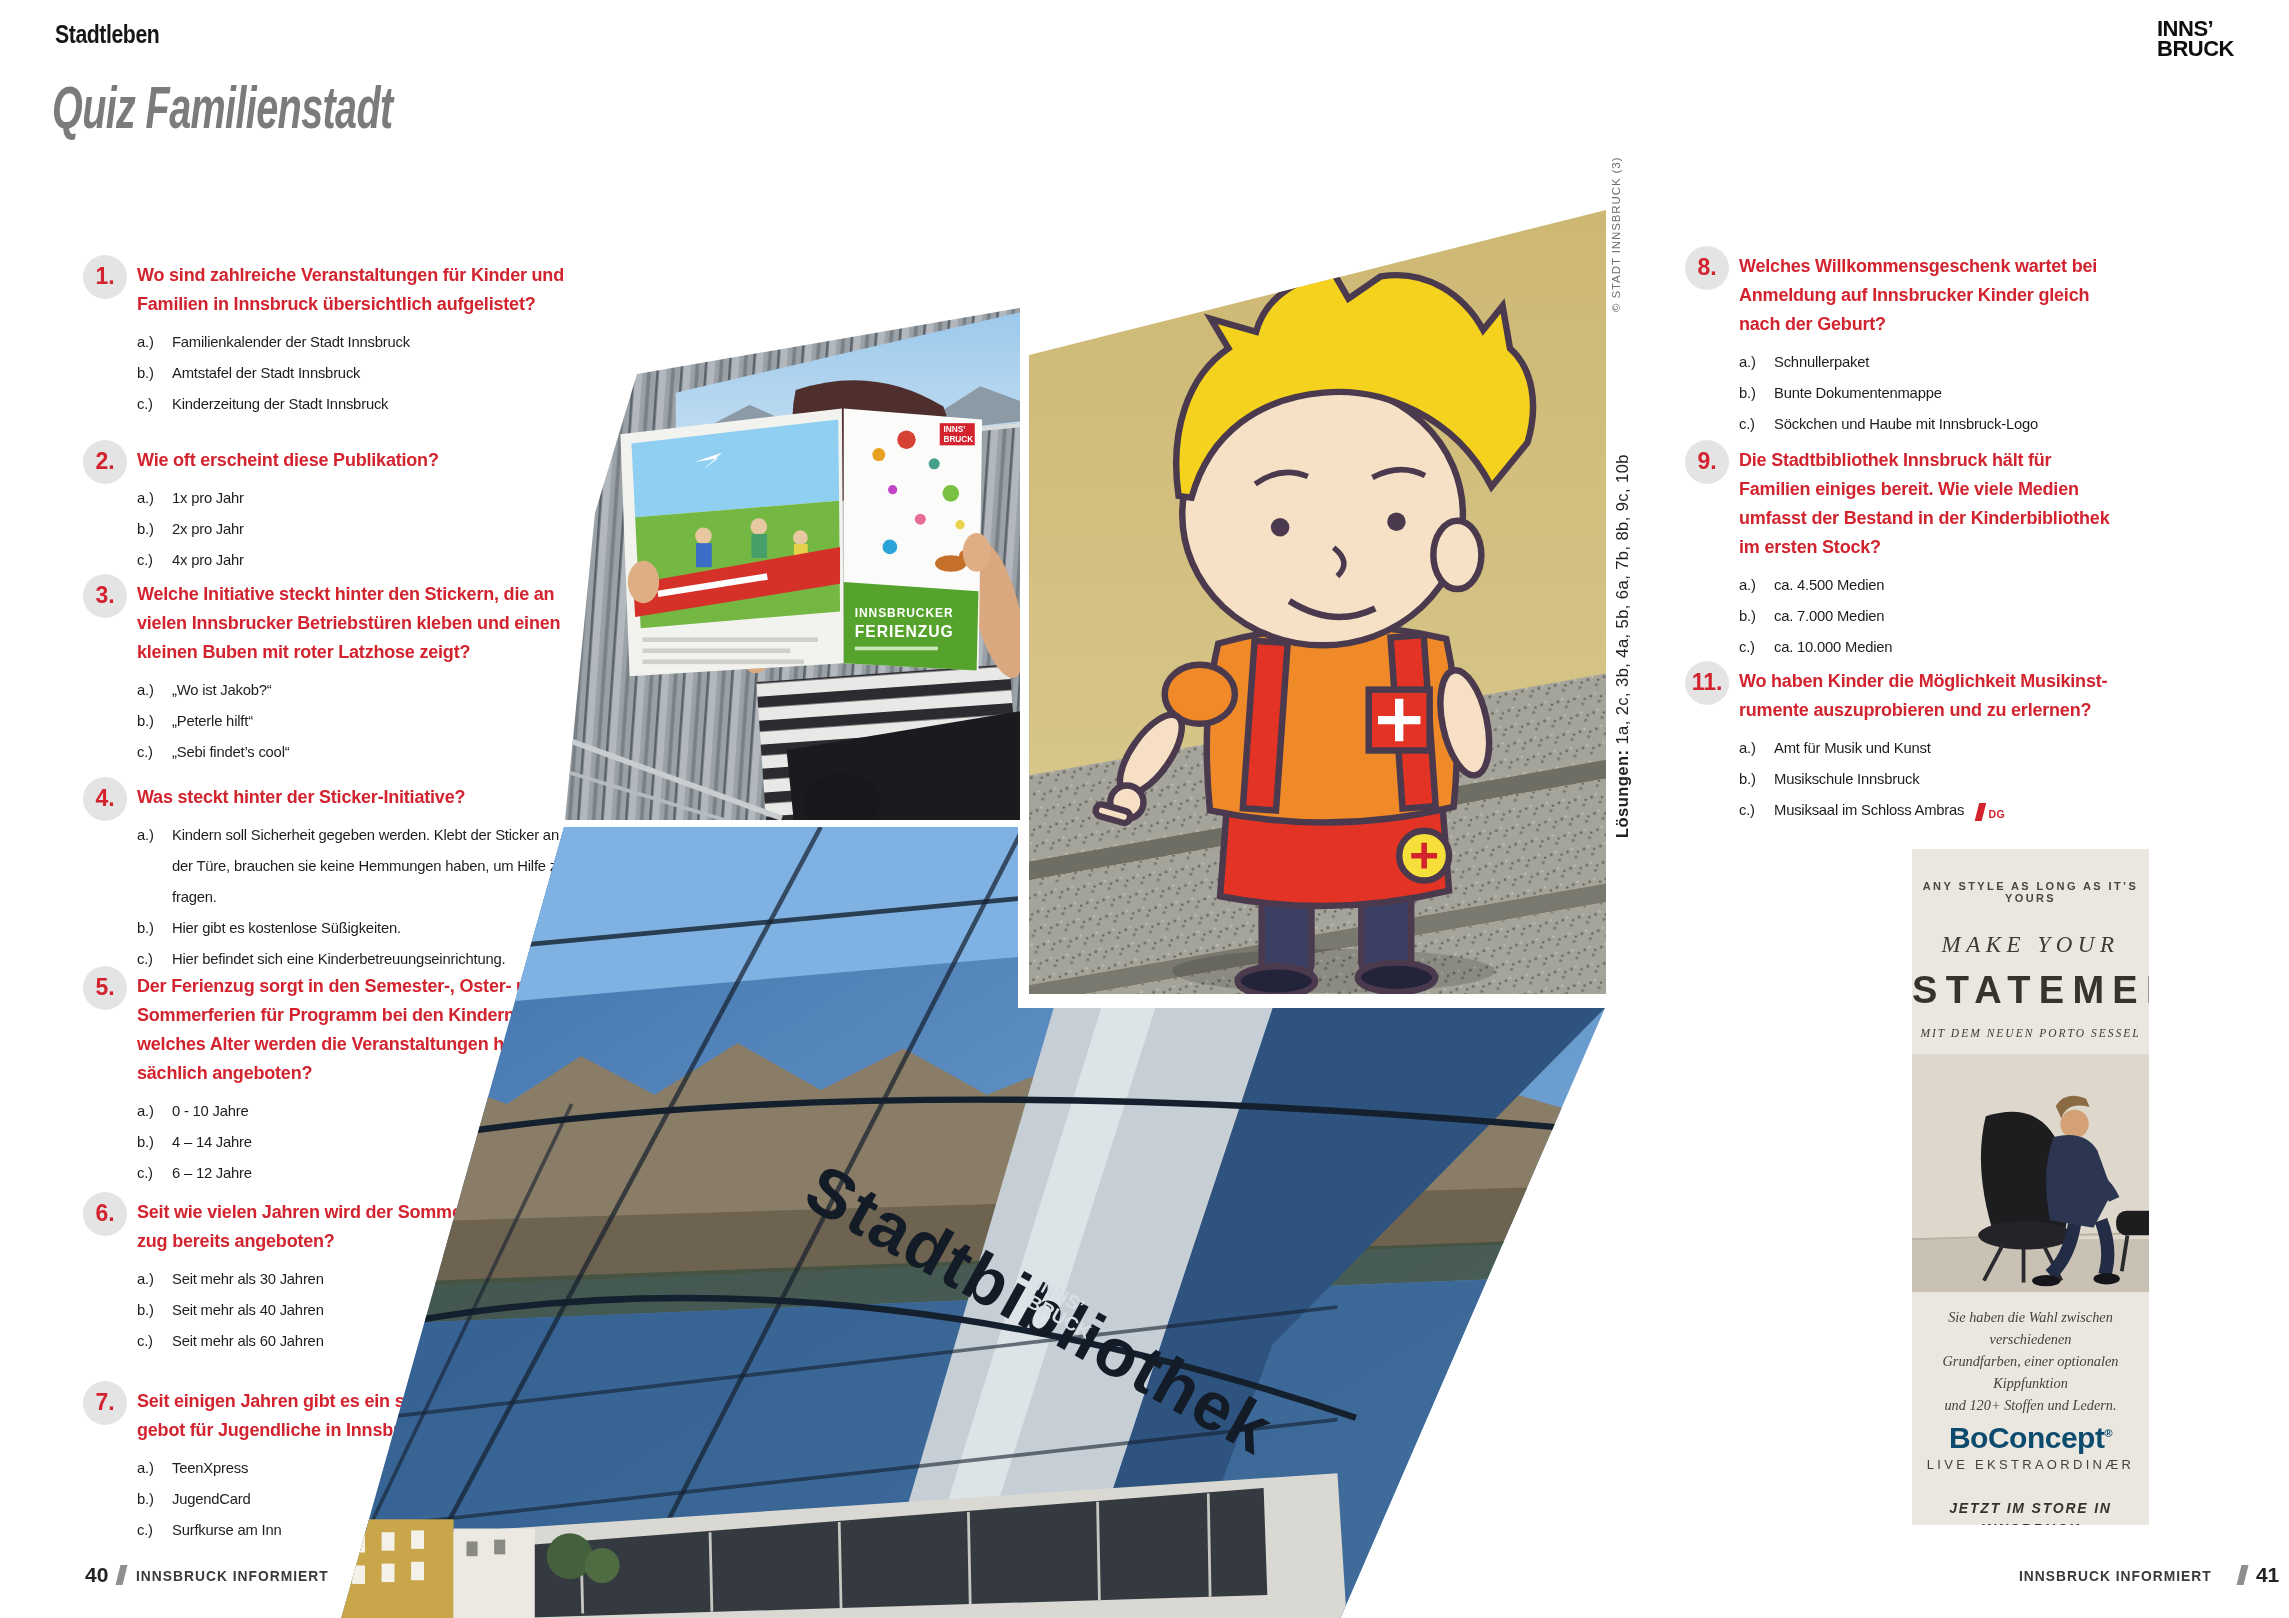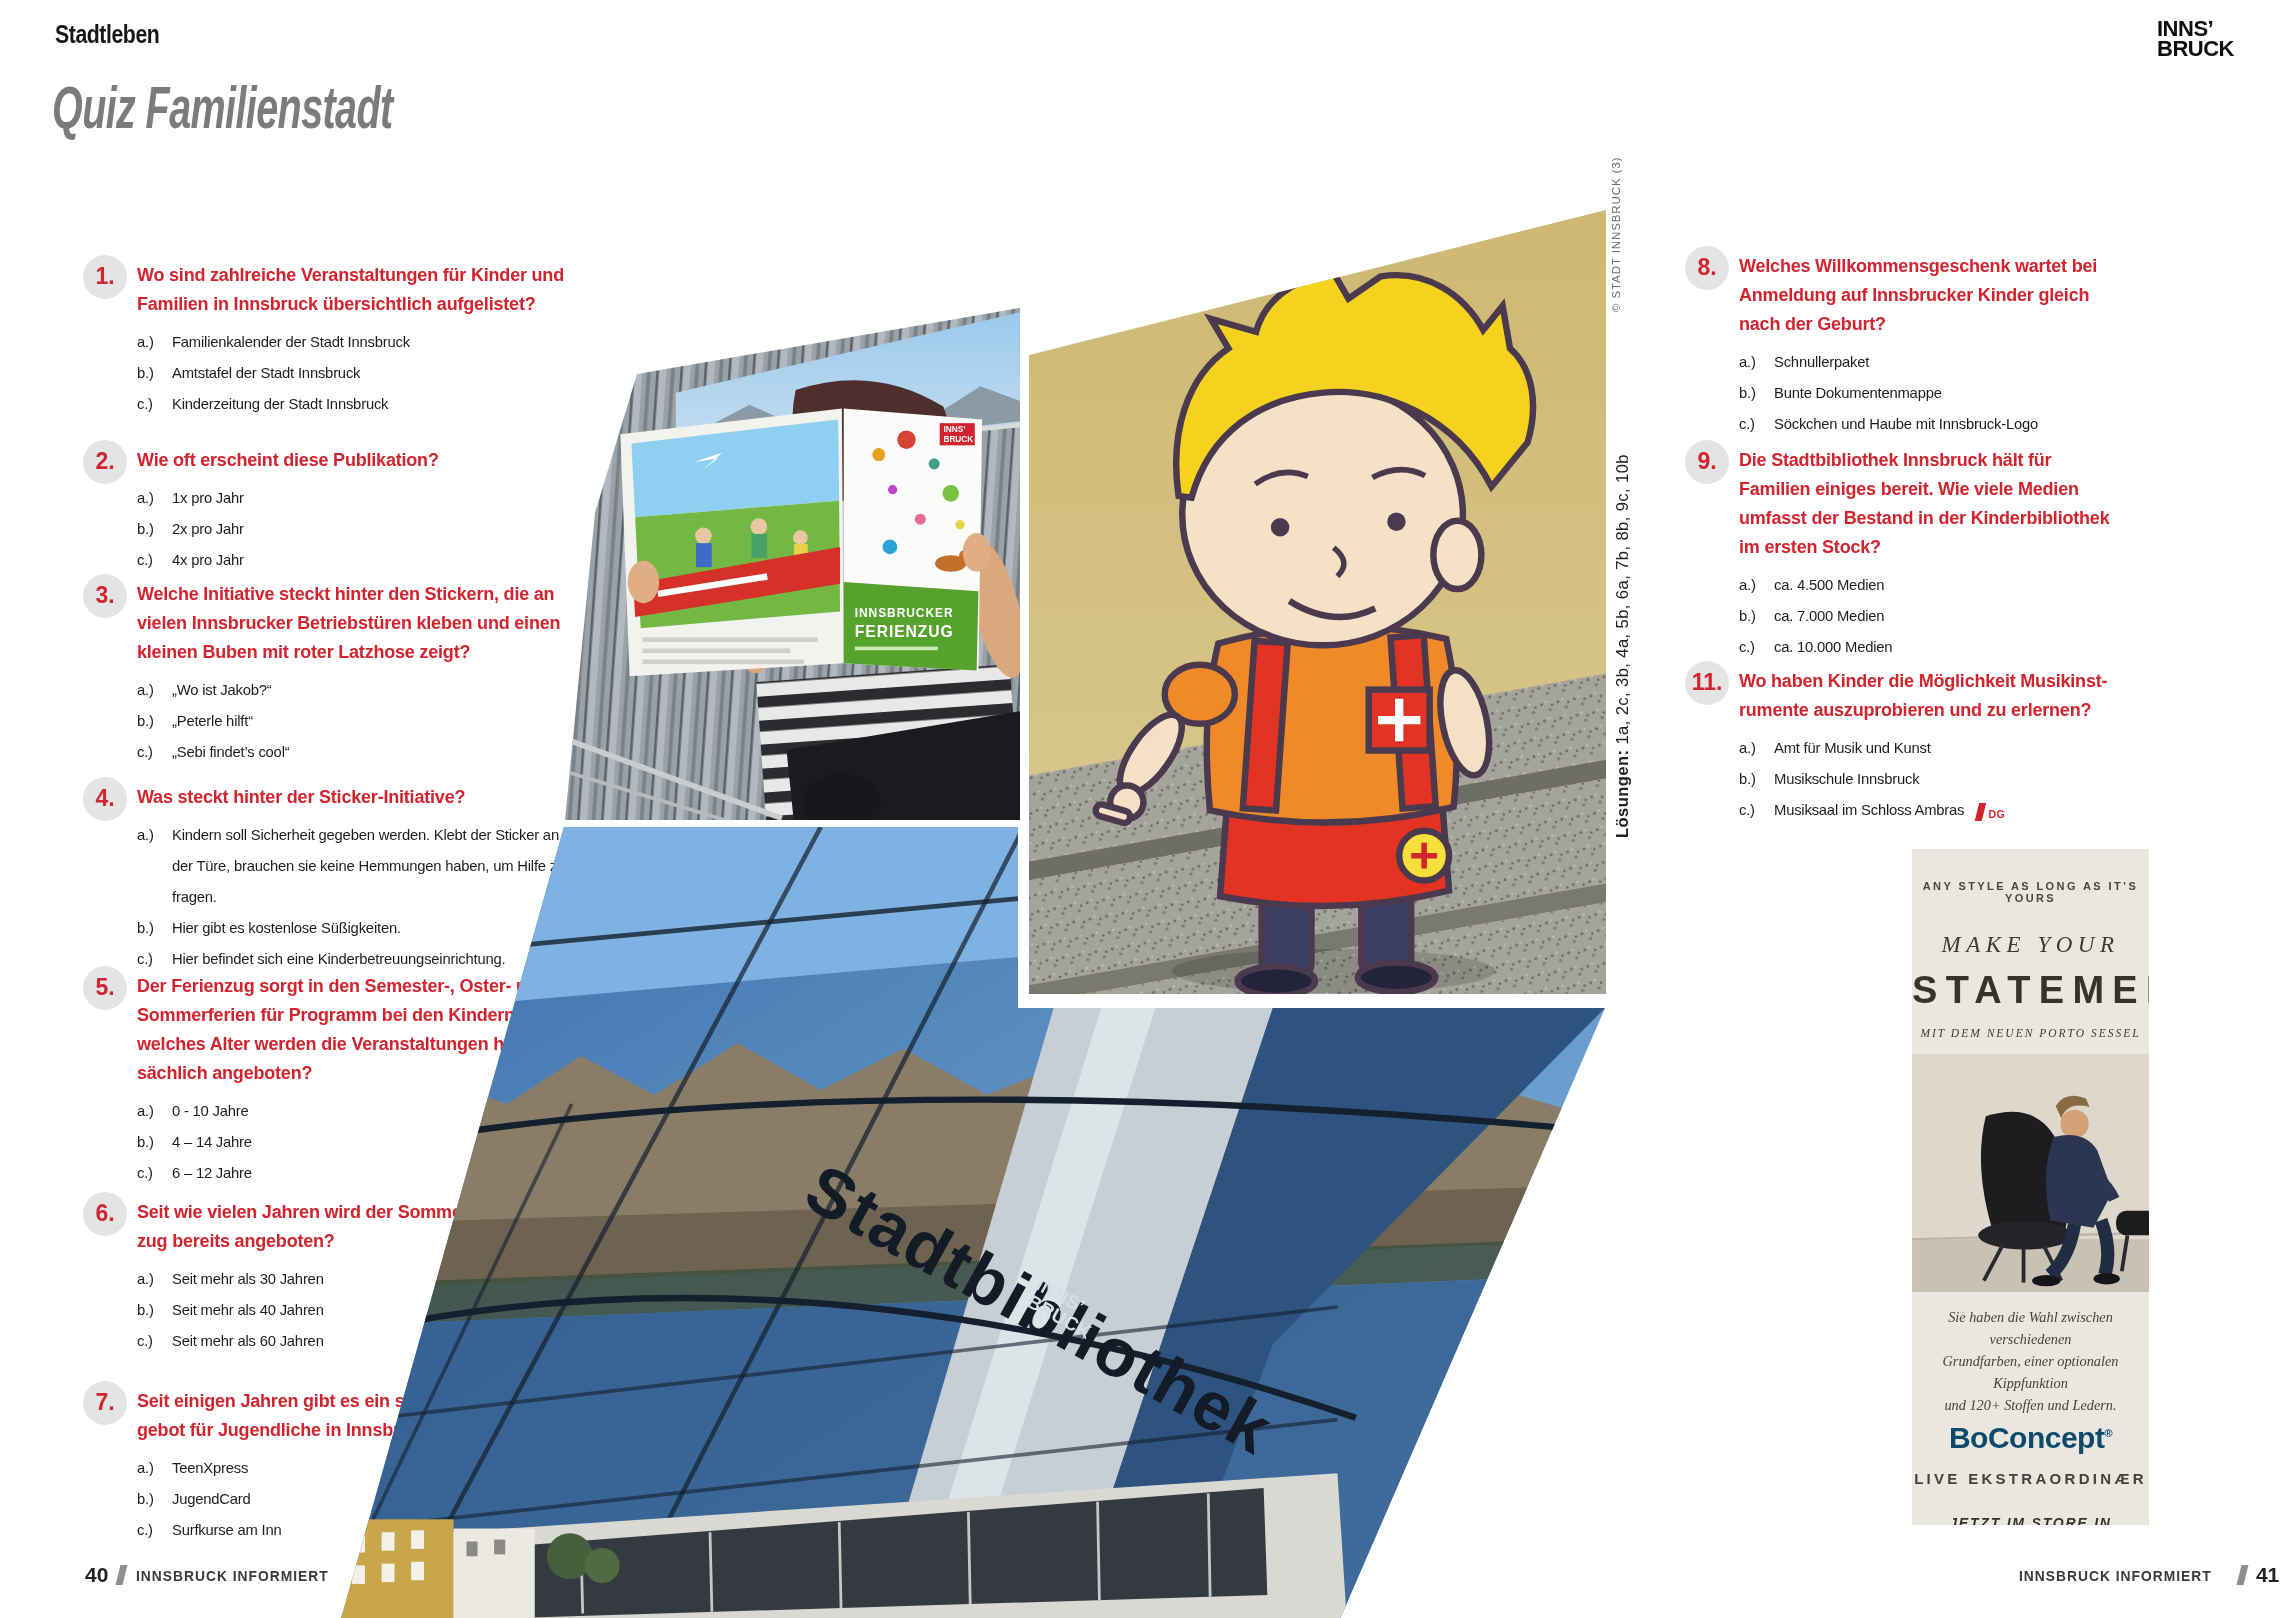--- a/index.html
+++ b/index.html
@@ -66,21 +66,21 @@
   .ad-make{font-family:"Liberation Serif",serif;font-style:italic;font-size:23px;
     letter-spacing:5.5px;margin-top:28px;}
   .ad-statement{font-size:38px;font-weight:bold;letter-spacing:8.3px;margin-top:11px;color:#37332c;}
   .ad-sub{font-family:"Liberation Serif",serif;font-style:italic;font-size:11.5px;
     letter-spacing:2px;margin-top:14.8px;}
   .ad-photo{margin-top:14.8px;}
   .ad-body{font-family:"Liberation Serif",serif;font-style:italic;font-size:14.3px;
     line-height:22px;margin-top:11px;white-space:pre-line;color:#46413a;}
   .ad-brand{font-size:30px;font-weight:bold;letter-spacing:-0.5px;color:#0c4a6e;margin-top:5px;}
   .ad-brand sup{font-size:11px;}
-  .ad-brand-tagline{font-size:15px;font-weight:bold;letter-spacing:3.3px;margin-top:15px;color:#45403a;}
+  .ad-brand-tagline{font-size:13px;font-weight:normal;letter-spacing:3.3px;margin-top:2px;color:#45403a;}
   .ad-cta{font-size:14px;font-weight:bold;letter-spacing:1.8px;line-height:21px;margin-top:26px;color:#37332c;font-style:italic;}
 
   
   .footer{position:absolute;top:1563px;display:flex;align-items:center;gap:10px;}
   .footer-left{left:85px;}
   .footer-right{left:2019px;}
   .f-num{font-size:21px;font-weight:bold;color:#222;}
   .f-label{font-size:15px;font-weight:bold;letter-spacing:1.1px;color:#3a3a3a;transform:scaleX(.92);transform-origin:0 50%;}
   .f-slash{width:7.4px;height:20px;background:#8f8f8f;transform:skewX(-14deg);flex:none;}
 </style>

